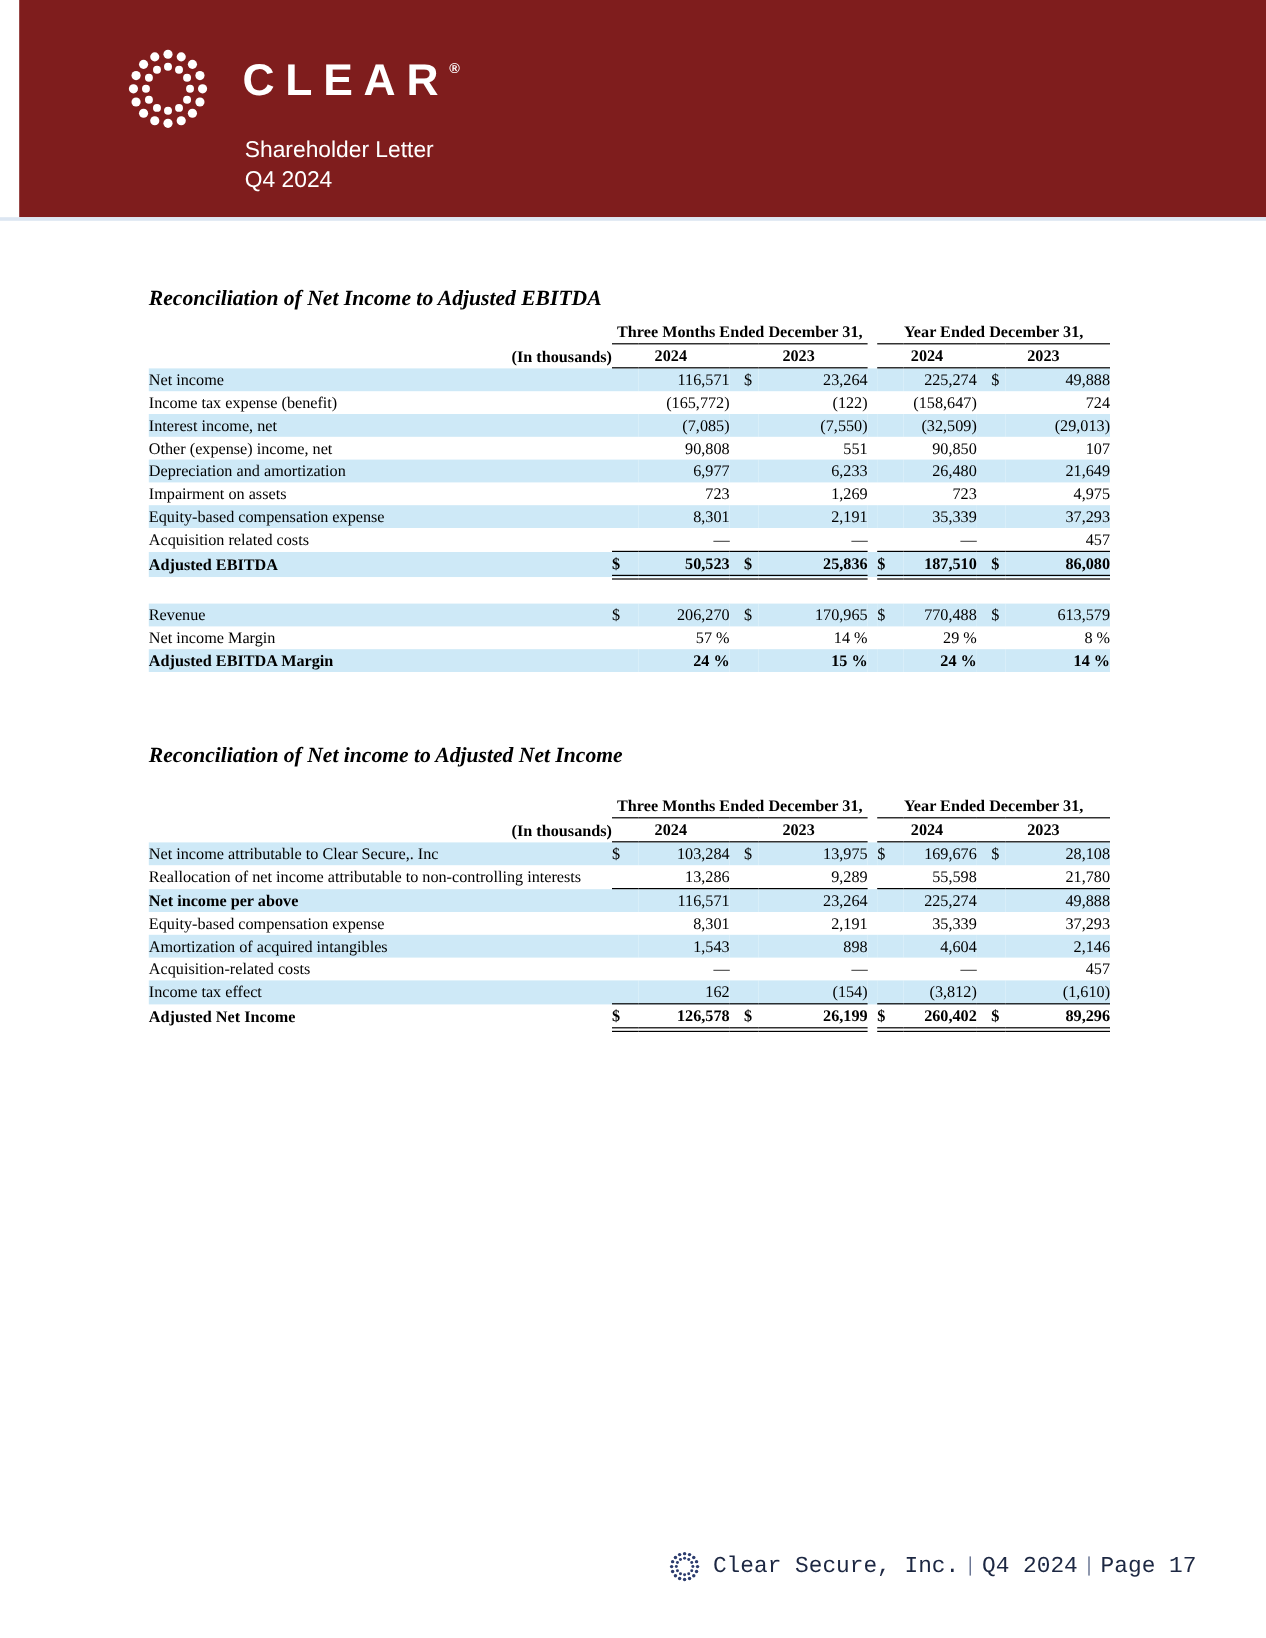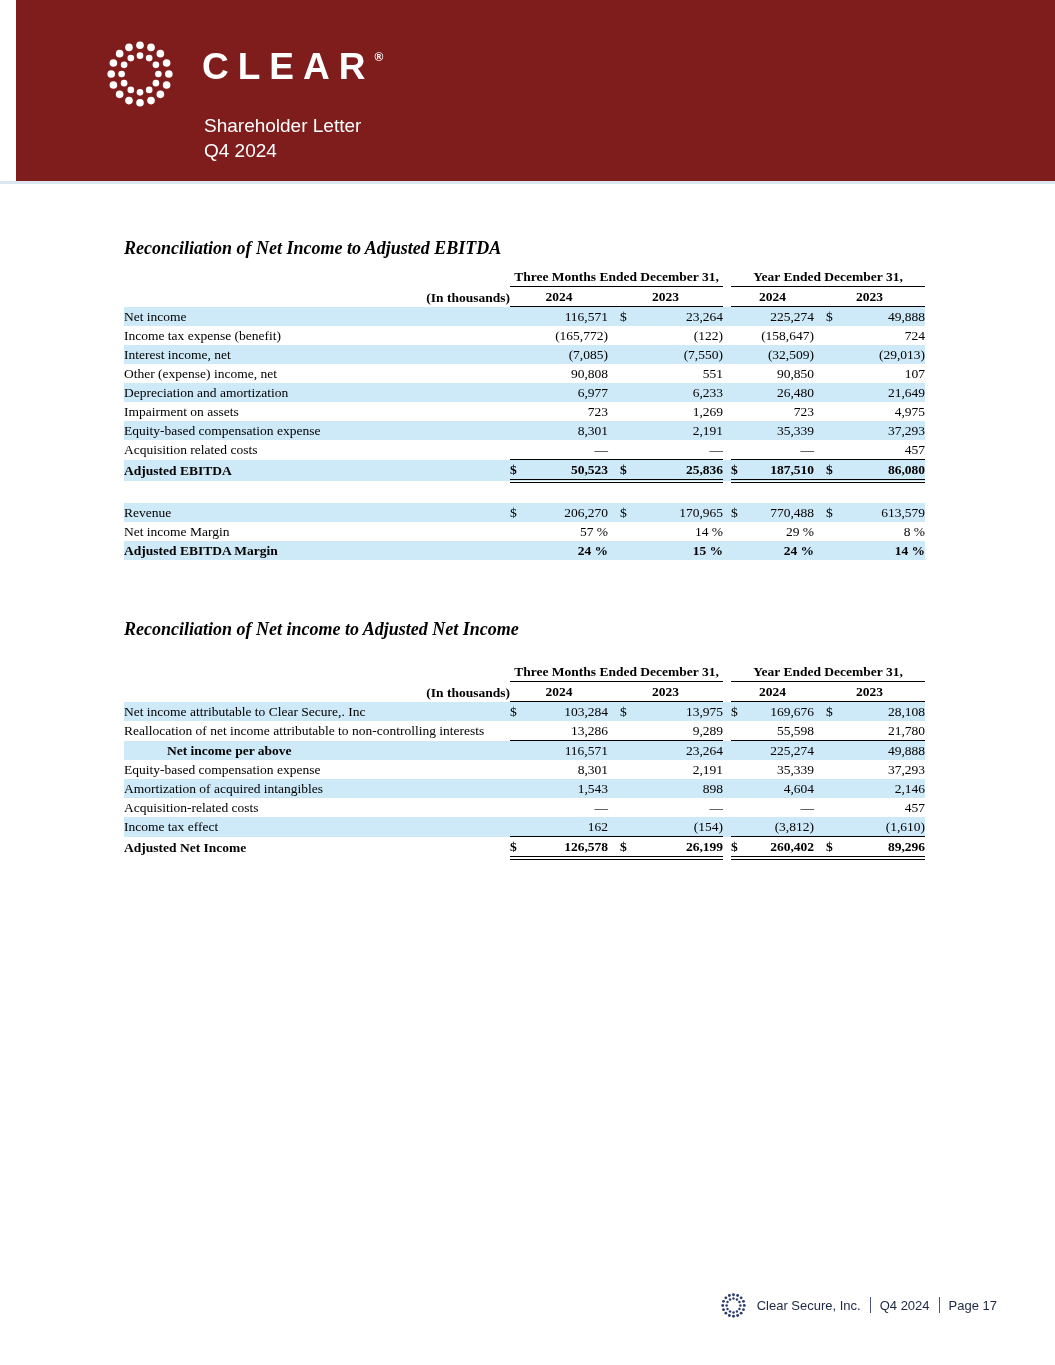--- a/index.html
+++ b/index.html
@@ -47,30 +47,30 @@
   th.gaph  { border:none; }
 
   td.label { text-align:left;margin-top:20px; }
   td.sym   { text-align:left; padding-left:2px; }
   td.sym.second { padding-left:12px; }
   td.val   { text-align:right; padding-right:6px; }
   td.gapcell { }
 
   tr.shade td { background:#cee9f7; }
   tr.bold-all td { font-weight:bold; }
-  tr.bold-label td.label { font-weight:bold;padding-left:43px; }
+  tr.bold-label td.label { font-weight:bold; }
   tr.total td.num { border-top:1.5px solid #000; border-bottom:4px double #000; }
   tr.rule  td.num { border-bottom:1.5px solid #000; }
   tr.spacer td { height:22px; background:#ffffff; }
 
   
   .footer {
     position:absolute; top:1291px; right:58px; height:28px;
     display:flex; align-items:center;
-    font-family:Liberation Sans, sans-serif; font-size:13px; color:#1c2742;
+    font-family:Liberation Mono, monospace; font-size:19px; color:#1c2742;
   }
   .footer .logo-small { width:27px; height:27px; color:#2c3c6e; margin-right:10px; }
   .footer .vsep { width:1px; height:16px; background:#47557a; margin:0 9px; }
 </style>
 </head>
 <body>
 
 <div class="page">
 
   <svg width="0" height="0" style="position:absolute" aria-hidden="true">

